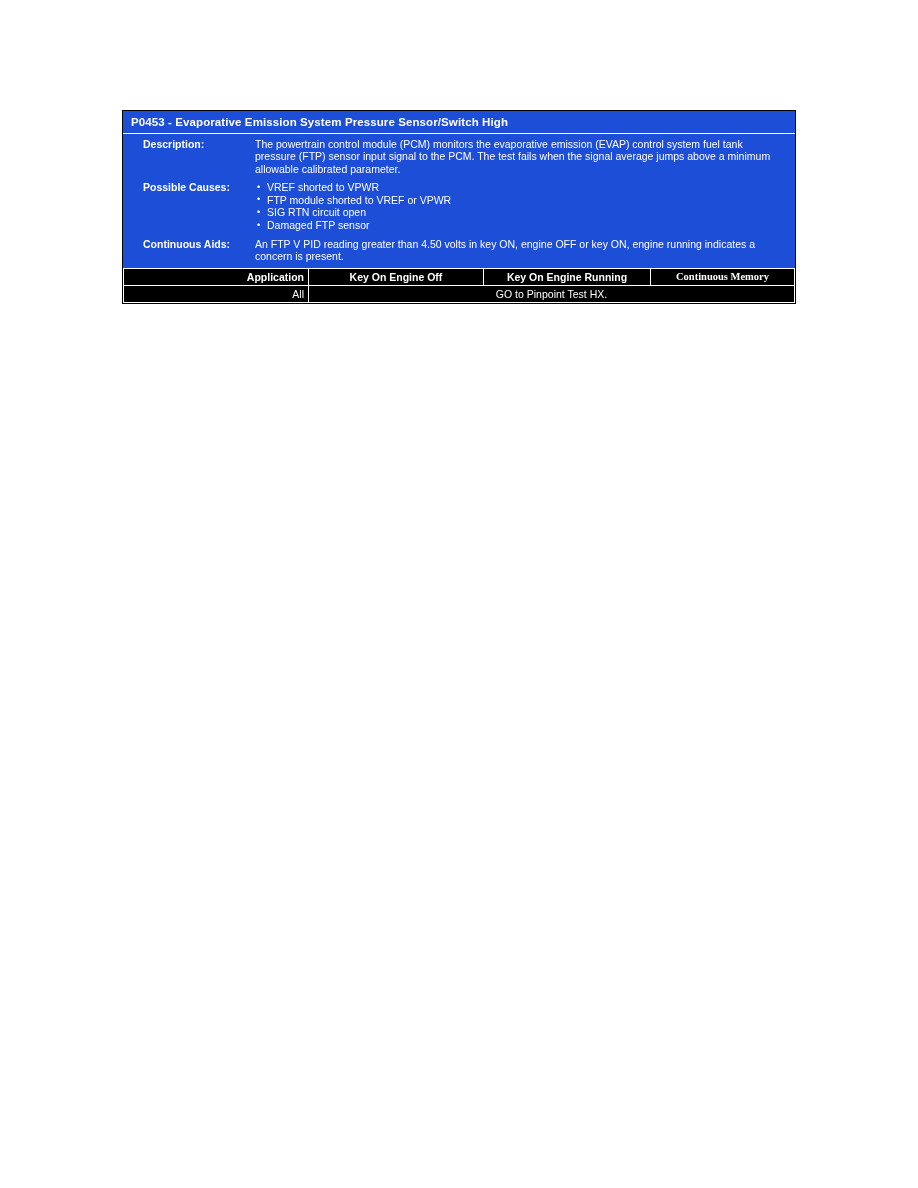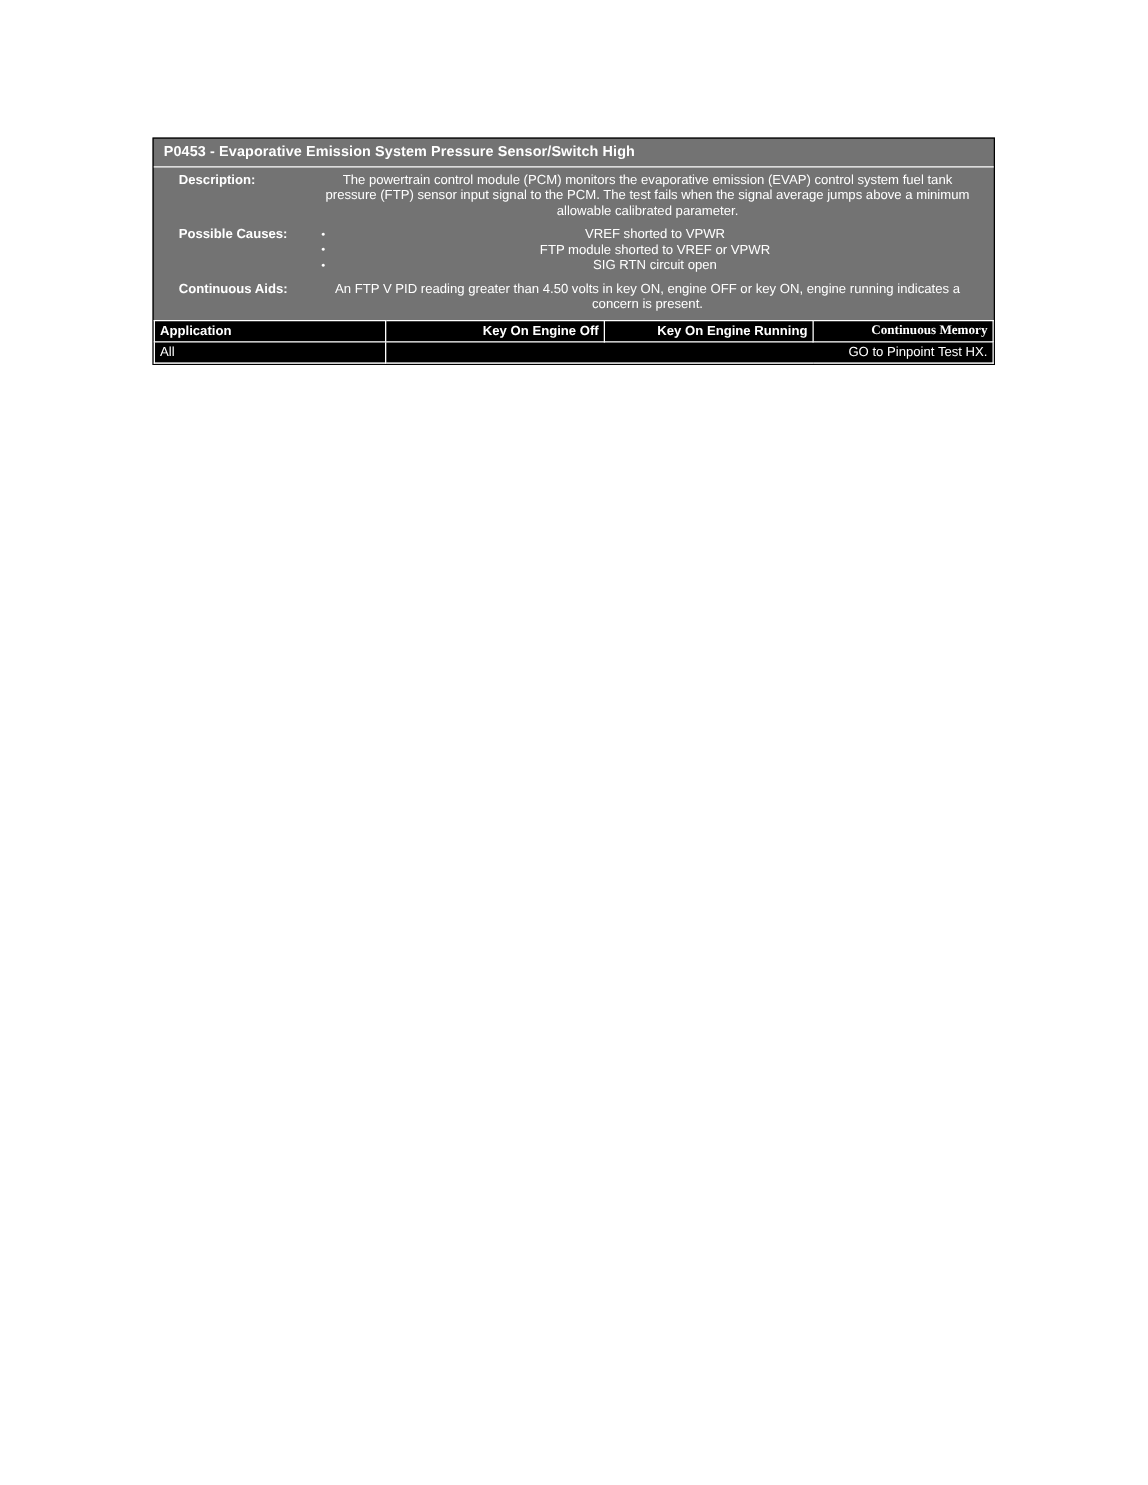--- a/index.html
+++ b/index.html
@@ -22,21 +22,21 @@
     width: 918px;
     height: 1188px;
   }
 
   
   .dtc-panel {
     position: absolute;
     left: 122px;
     top: 110px;
     width: 674px;
-    background: #737373;
+    background: #1d4ed8;
     color: #ffffff;
     padding: 0;
     box-sizing: border-box;
     border: 1px solid #000000;
   }
 
   .dtc-title {
     font-size: 11.5px;
     font-weight: bold;
     letter-spacing: 0.1px;
@@ -65,21 +65,20 @@
     line-height: 13px;
     white-space: nowrap;
   }
 
   .row-content {
     flex: 1 1 auto;
     font-size: 10.5px;
     line-height: 12.4px;
     padding-right: 14px;
     box-sizing: border-box;
-    text-align: center;
   }
 
   .row-content p {
     margin: 0;
   }
 
   ul.causes {
     list-style: none;
     margin: 0;
     padding: 0;
@@ -111,26 +110,26 @@
     line-height: 14px;
     padding: 1px 4px;
     color: #ffffff;
     background: #000000;
   }
   .app-table th {
     font-weight: bold;
   }
   .app-table th.left,
   .app-table td.left {
-    text-align: left;
+    text-align: right;
     padding-left: 4px;
   }
   .app-table th.center,
   .app-table td.center {
-    text-align: right;
+    text-align: center;
   }
   .app-table .col-app { width: 176px; }
   .app-table .col-koeo { width: 166px; }
   .app-table .col-koer { width: 158px; }
   .app-table .col-cm { width: auto; font-family: Liberation Serif, serif; }
 </style>
 </head>
 <body>
 
 <div class="page">
@@ -148,20 +147,21 @@
         </div>
       </div>
 
       <div class="row">
         <div class="row-label">Possible Causes:</div>
         <div class="row-content">
           <ul class="causes">
             <li>VREF shorted to VPWR</li>
             <li>FTP module shorted to VREF or VPWR</li>
             <li>SIG RTN circuit open</li>
+            <li>Damaged FTP sensor</li>
           </ul>
         </div>
       </div>
 
       <div class="row">
         <div class="row-label">Continuous Aids:</div>
         <div class="row-content">
           <p>An FTP V PID reading greater than 4.50 volts in key ON, engine OFF or key ON, engine running indicates a concern is present.</p>
         </div>
       </div>

